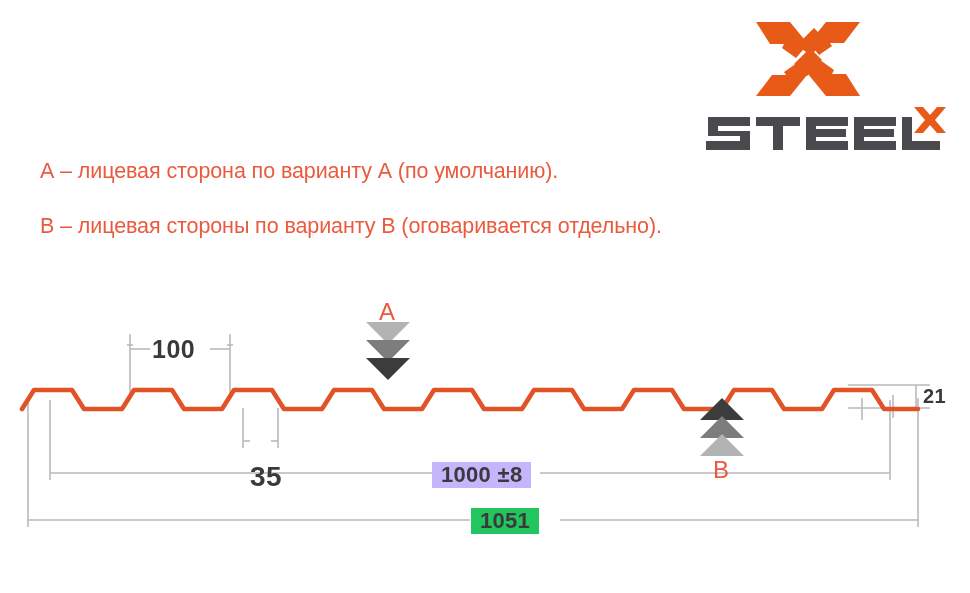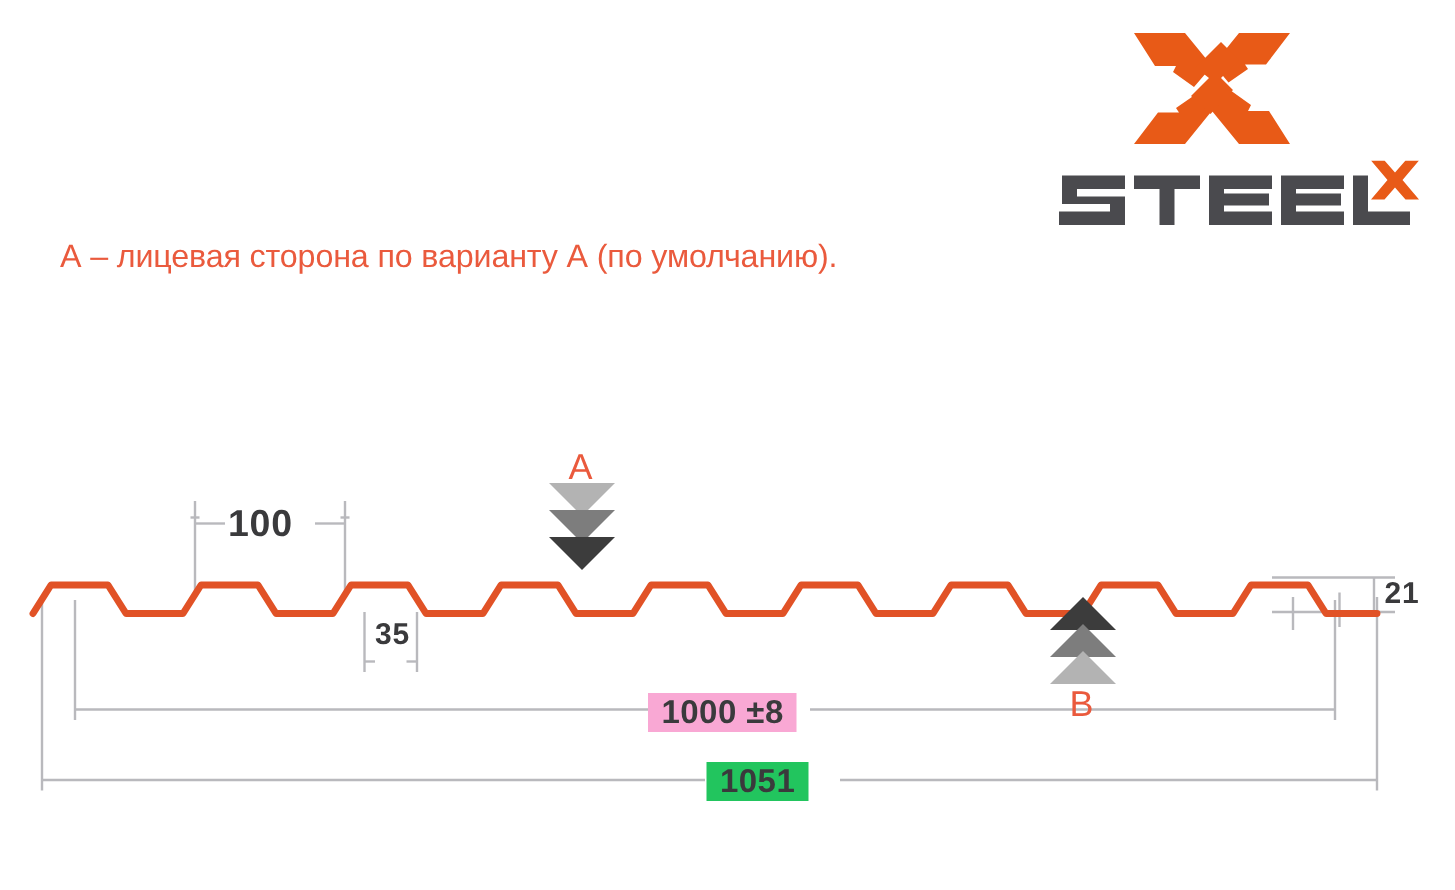--- a/index.html
+++ b/index.html
@@ -74,36 +74,36 @@
     white-space: nowrap;
   }
   .dim-100 {
     left: 152px;
     top: 335px;
     font-size: 25px;
     letter-spacing: 0.5px;
   }
   .dim-35 {
     left: 250px;
-    top: 412px;
-    font-size: 20px;
+    top: 461px;
+    font-size: 28px;
     letter-spacing: 0.5px;
   }
   .dim-21 {
     left: 923px;
     top: 385px;
     font-size: 20px;
     letter-spacing: 0.5px;
   }
   .dim-1000 {
     left: 432px;
     top: 462px;
     font-size: 22px;
     letter-spacing: 0.3px;
-    background: #f9a8d4;
+    background: #c4b5fd;
     padding: 0 9px;
   }
   .dim-1051 {
     left: 471px;
     top: 508px;
     font-size: 22px;
     letter-spacing: 0.3px;
     background: #22c55e;
     padding: 0 9px;
   }
@@ -155,20 +155,21 @@
 
       <path d="M150 10 L192 10 L192 19 L160 19 L160 22 L190 22 L190 30 L160 30 L160 34 L192 34 L192 43 L150 43 Z" fill="#4a4a4e"></path>
 
       <path d="M198 10 L208 10 L208 34 L236 34 L236 43 L198 43 Z" fill="#4a4a4e"></path>
 
       <path d="M210 0 L219 0 L226 8 L233 0 L242 0 L231 13 L242 26 L233 26 L226 18 L219 26 L210 26 L221 13 Z" fill="#e85a17"></path>
     </svg>
   </div>
 
   <div class="legend legend-a">А – лицевая сторона по варианту А (по умолчанию).</div>
+  <div class="legend legend-b">В – лицевая стороны по варианту В (оговаривается отдельно).</div>
 
   <svg class="drawing" viewBox="0 0 970 593">
 
     <g stroke="#b9b9bd" stroke-width="1.6" fill="none">
 
       <line x1="130" y1="334" x2="130" y2="398"></line>
       <line x1="230" y1="334" x2="230" y2="398"></line>
 
       <line x1="130" y1="349" x2="150" y2="349"></line>
       <line x1="210" y1="349" x2="230" y2="349"></line>

